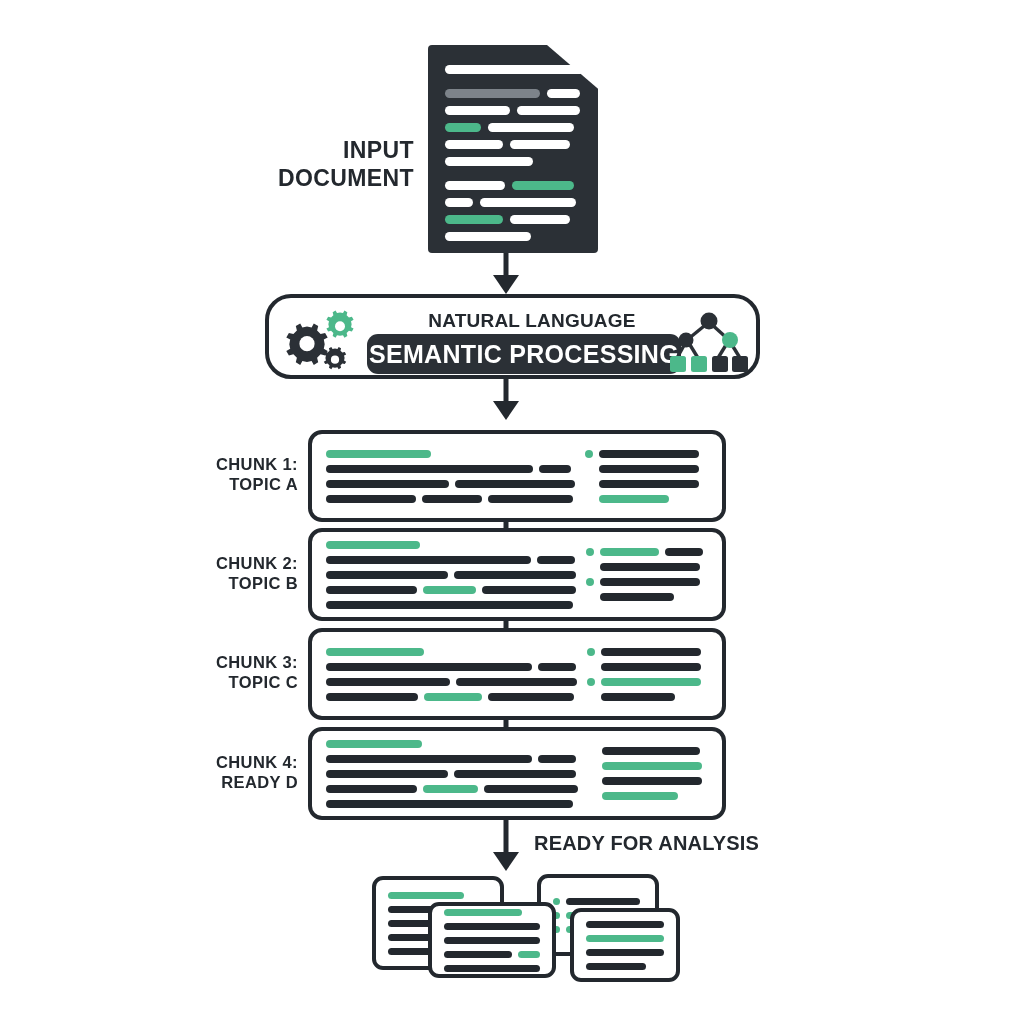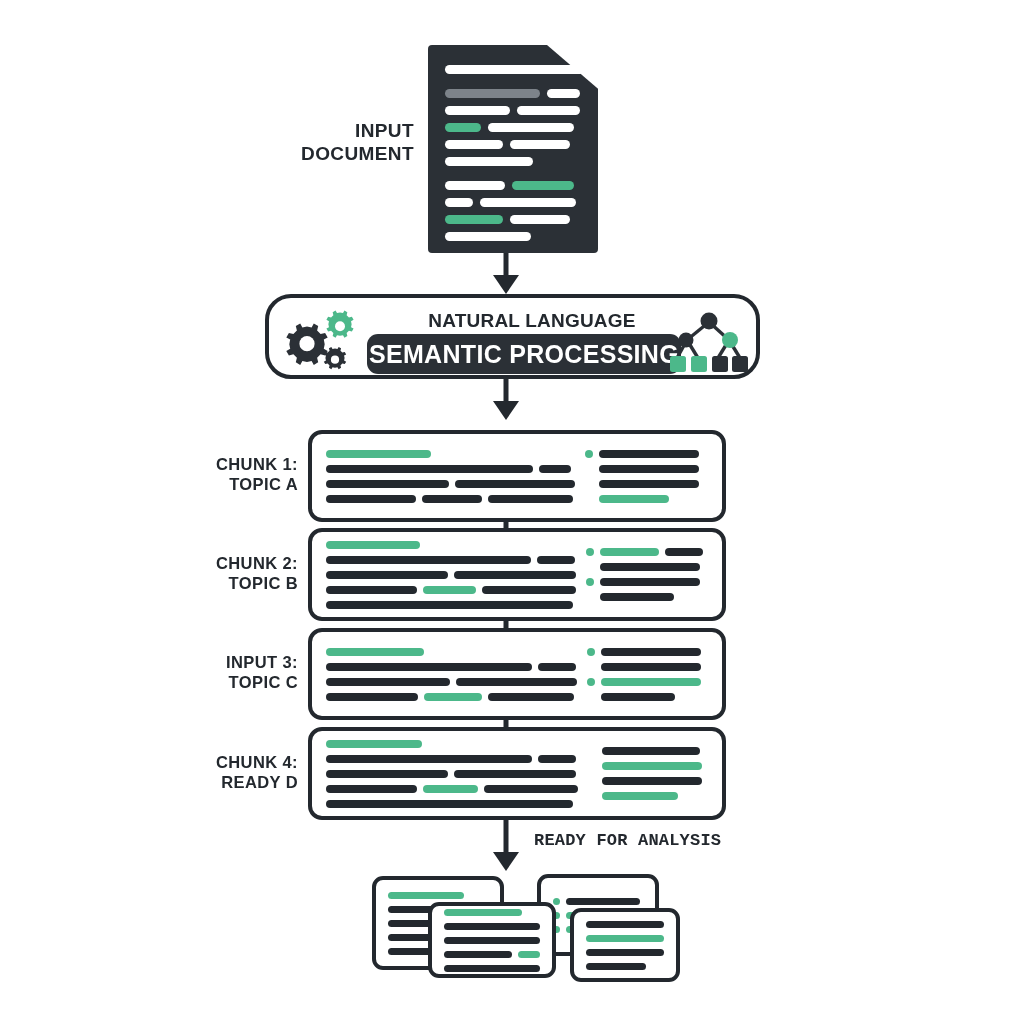--- a/index.html
+++ b/index.html
@@ -24,24 +24,24 @@
     font-weight: bold;
     color: #23282e;
     letter-spacing: 0.4px;
     line-height: 1.22;
     white-space: pre-line;
   }
 
   
   #doc-label {
     left: 180px;
-    top: 119px;
+    top: 136px;
     width: 234px;
     text-align: right;
-    font-size: 19px;
+    font-size: 23px;
   }
 
   
   #doc-icon {
     position: absolute;
     left: 428px;
     top: 45px;
     width: 170px;
     height: 208px;
   }
@@ -210,23 +210,22 @@
     height: 8px;
     border-radius: 50%;
     background: #4cb88a;
   }
   .c-dot.blank { background: transparent; }
 
   
   #ready-label {
     left: 534px;
     top: 831px;
-    font-size: 17px;
+    font-size: 20px;
     letter-spacing: 0.2px;
-    font-family: Liberation Mono, monospace;
   }
 
   
   .out-card {
     position: absolute;
     border: 4px solid #23282e;
     border-radius: 11px;
     background: #ffffff;
     box-sizing: border-box;
     padding: 11px 12px;
@@ -446,21 +445,21 @@
           <div class="c-row">
             <div class="c-dot"></div>
             <div class="c-bar" style="width: 100px;"></div>
           </div>
           <div class="c-row">
             <div class="c-dot blank"></div>
             <div class="c-bar" style="width: 74px;"></div>
           </div>
         </div>
       </div>
-      <div class="label chunk-label" style="top: 652px;">INPUT 3:
+      <div class="label chunk-label" style="top: 652px;">CHUNK 3:
 TOPIC C</div>
       <div class="chunk-box" style="top: 628px; height: 92px;">
         <div class="chunk-left">
           <div class="c-row">
             <div class="c-bar green" style="width: 98px;"></div>
           </div>
           <div class="c-row">
             <div class="c-bar" style="width: 206px;"></div>
             <div class="c-bar" style="width: 38px;"></div>
           </div>

